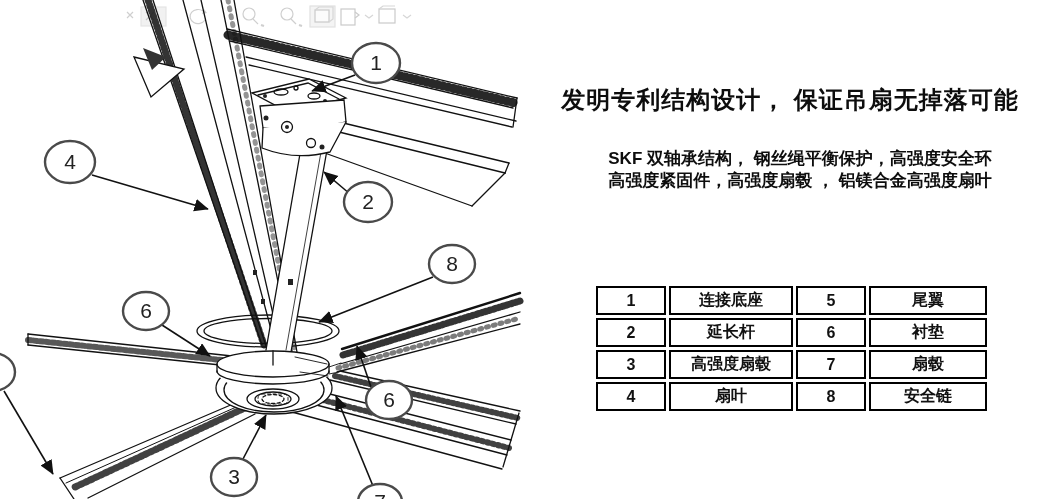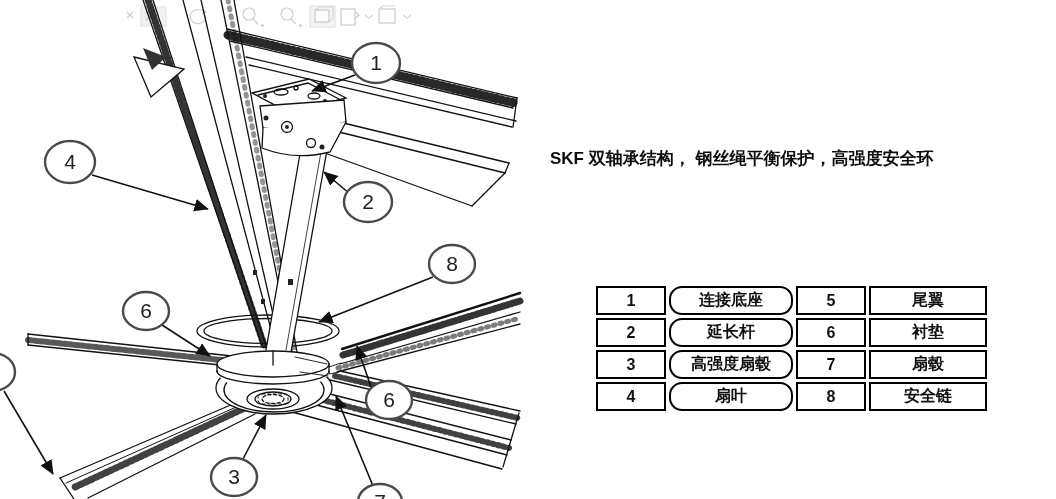--- a/index.html
+++ b/index.html
@@ -2,26 +2,26 @@
 <html lang="zh"><head>
 <meta charset="utf-8">
 <style>
   html,body{margin:0;padding:0;background:#fff;}
   #stage{position:relative;width:1056px;height:499px;background:#fff;overflow:hidden;
          font-family:"Liberation Sans","DejaVu Sans",sans-serif;color:#111;}
   #diagram-wrap{position:absolute;left:0;top:0;width:530px;height:499px;}
   .right-panel{position:absolute;left:530px;top:0;width:526px;height:499px;}
   .main-title{position:absolute;left:10px;top:84px;width:500px;text-align:center;
               font-size:24px;font-weight:600;letter-spacing:1px;white-space:nowrap;color:#0d0d0d;}
-  .desc{position:absolute;left:20px;top:148px;width:500px;text-align:left;
+  .desc{position:absolute;left:20px;top:148px;width:500px;text-align:center;
         font-size:17px;line-height:22px;font-weight:600;color:#0d0d0d;}
   .parts-table{position:absolute;left:63px;top:283px;border-collapse:separate;border-spacing:3px;}
   .parts-table td{border:2px solid #000;text-align:center;vertical-align:middle;
                   height:25px;font-size:16px;font-weight:600;padding:0;background:#fff;}
-  td.c-num1{width:66px;} td.c-name1{width:120px;border-radius:13px;} td.c-num2{width:66px;} td.c-name2{width:114px;}
+  td.c-num1{width:66px;} td.c-name1{width:120px;} td.c-num2{width:66px;} td.c-name2{width:114px;}
   svg text.callout-num{font-size:21px;fill:#222;font-weight:400;}
 </style>
 </head>
 <body>
 
 <div id="stage">
 
   <div id="diagram-wrap">
     <svg width="530" height="499" viewBox="0 0 530 499">
       <defs>
@@ -228,23 +228,25 @@
         <g>
           <line x1="4" y1="391" x2="53" y2="474" marker-end="url(#ah)"></line>
           <ellipse cx="-7" cy="372" rx="22" ry="19" fill="#fff" stroke="#4a4a4a" stroke-width="2.4"></ellipse>
         </g>
       </g>
     </svg>
   </div>
 
   <div class="right-panel">
 
+    <div class="main-title">发明专利结构设计， 保证吊扇无掉落可能</div>
 
     <div class="desc">
       <div>SKF 双轴承结构， 钢丝绳平衡保护，高强度安全环</div>
+      <div>高强度紧固件，高强度扇毂 ， 铝镁合金高强度扇叶</div>
     </div>
 
     <table class="parts-table">
       <tbody>
         <tr>
           <td class="c-num1">1</td>
           <td class="c-name1">连接底座</td>
           <td class="c-num2">5</td>
           <td class="c-name2">尾翼</td>
         </tr>

